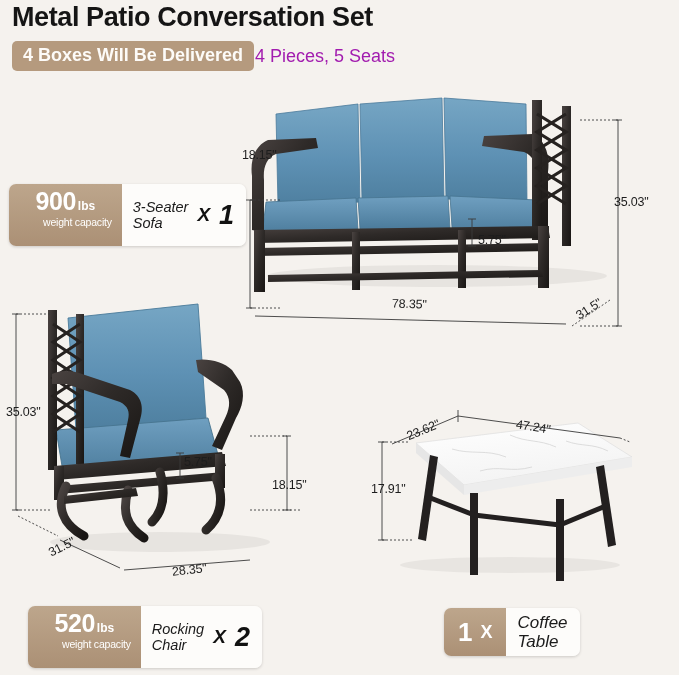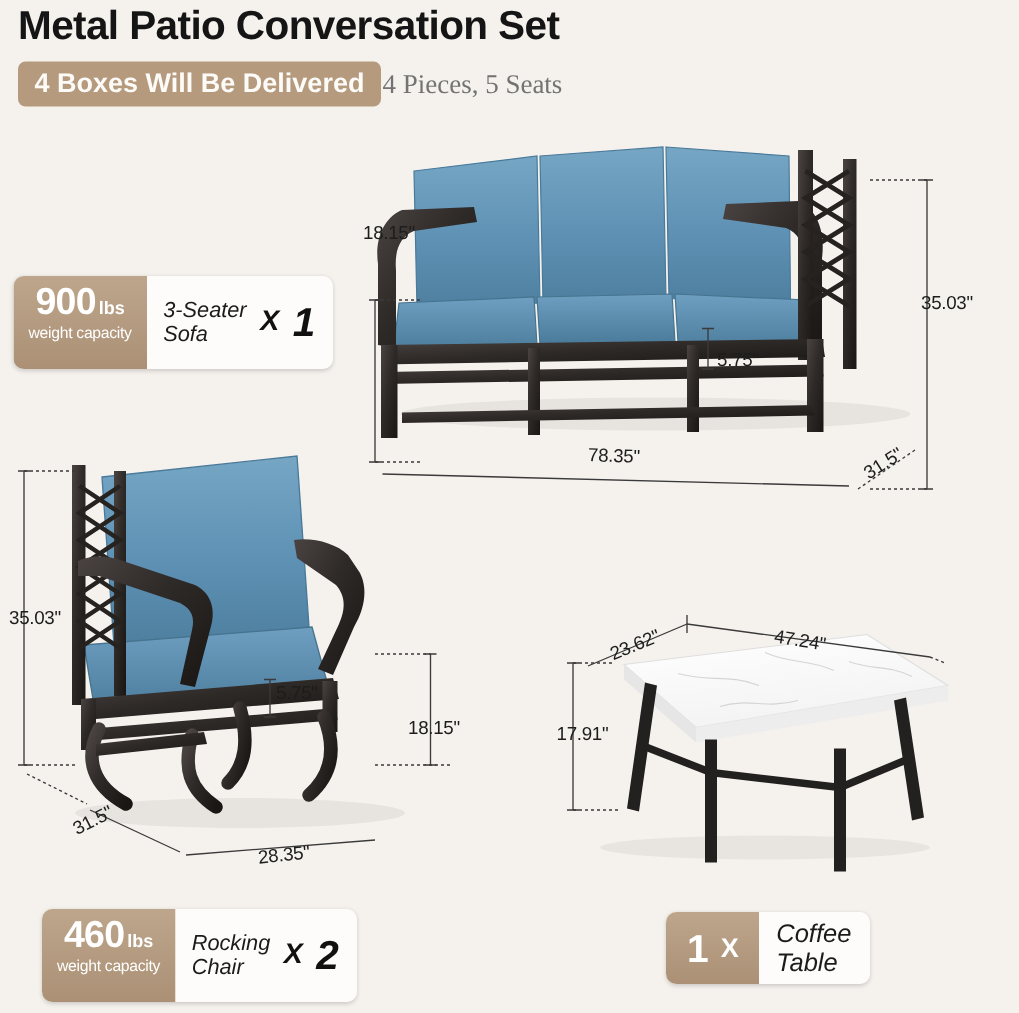--- a/index.html
+++ b/index.html
@@ -16,38 +16,38 @@
     position: absolute; left: 12px; top: 2px;
     font-size: 27px; font-weight: bold; color: #151515;
     letter-spacing: -0.4px; white-space: nowrap;
   }
   .subrow { position: absolute; left: 12px; top: 41px; display: flex; align-items: center; gap: 1px; }
   .boxes-badge {
     background: #b59a7e; color: #fdfbf8;
     font-size: 18px; font-weight: bold;
     padding: 4px 11px 5px; border-radius: 5px; white-space: nowrap;
   }
-  .pieces-text { font-size: 18px; color: #737373; white-space: nowrap; font-family: Liberation Serif, serif; }
+  .pieces-text { font-size: 18px; color: #a21caf; white-space: nowrap; }
 
   
   .badge {
     position: absolute; display: flex; align-items: stretch;
     border-radius: 7px; overflow: hidden;
     box-shadow: 0 1px 3px rgba(0,0,0,.17);
   }
   .badge .tan {
     background: linear-gradient(180deg,#bda68c 0%,#ab9075 100%);
     color: #fff; display: flex; flex-direction: column;
     align-items: center; justify-content: center;
     padding: 5px 10px 18px;
   }
   .badge .tan .capline { display: flex; align-items: baseline; }
   .badge .tan .big { font-size: 25px; font-weight: bold; line-height: 1; letter-spacing: -0.5px; }
   .badge .tan .lbs { font-size: 12px; font-weight: bold; margin-left: 2px; }
-  .badge .tan .cap  { font-size: 10.5px; margin-top: 2px; letter-spacing: -0.2px; }
+  .badge .tan .cap  { font-size: 10.5px; margin-top: 2px; letter-spacing: -0.2px; margin-left: 24px; }
   .badge .white {
     background: #fdfcfa; display: flex; align-items: center;
     gap: 9px; padding: 5px 12px 5px 11px; font-style: italic;
   }
   .badge .white .pname { font-size: 14.5px; color: #1b1b1b; line-height: 1.12; }
   .badge .white .xmark { font-size: 19px; font-weight: bold; color: #111; }
   .badge .white .qty { font-size: 27px; font-weight: bold; color: #111; line-height: 1; }
 
   #badge-sofa  { left: 9px;  top: 184px; }
   #badge-chair { left: 28px; top: 606px; }
@@ -95,21 +95,21 @@
         <div>Sofa</div>
       </div>
       <span class="xmark">X</span>
       <span class="qty">1</span>
     </div>
   </div>
 
   <div class="badge" id="badge-chair">
     <div class="tan">
       <div class="capline">
-        <span class="big">460</span>
+        <span class="big">520</span>
         <span class="lbs">lbs</span>
       </div>
       <div class="cap">weight capacity</div>
     </div>
     <div class="white">
       <div class="pname">
         <div>Rocking</div>
         <div>Chair</div>
       </div>
       <span class="xmark">X</span>

